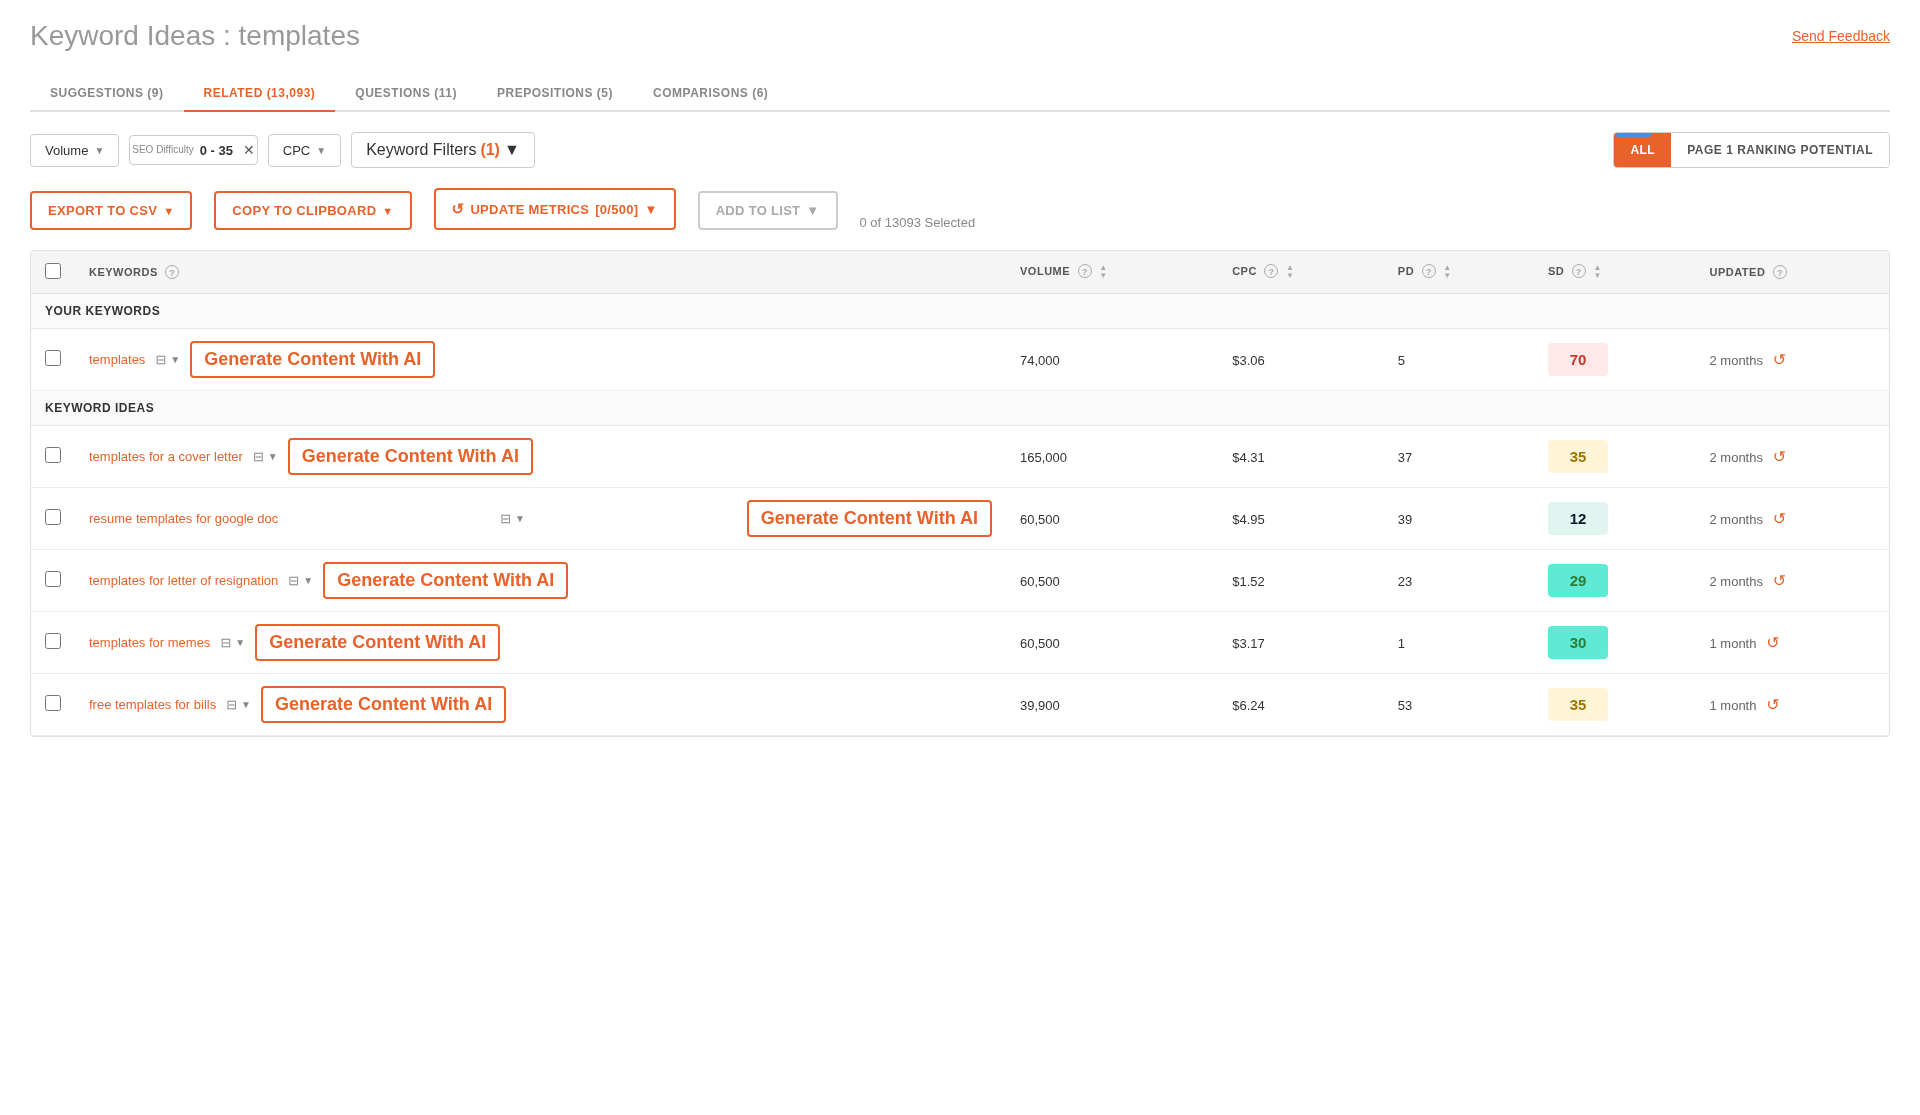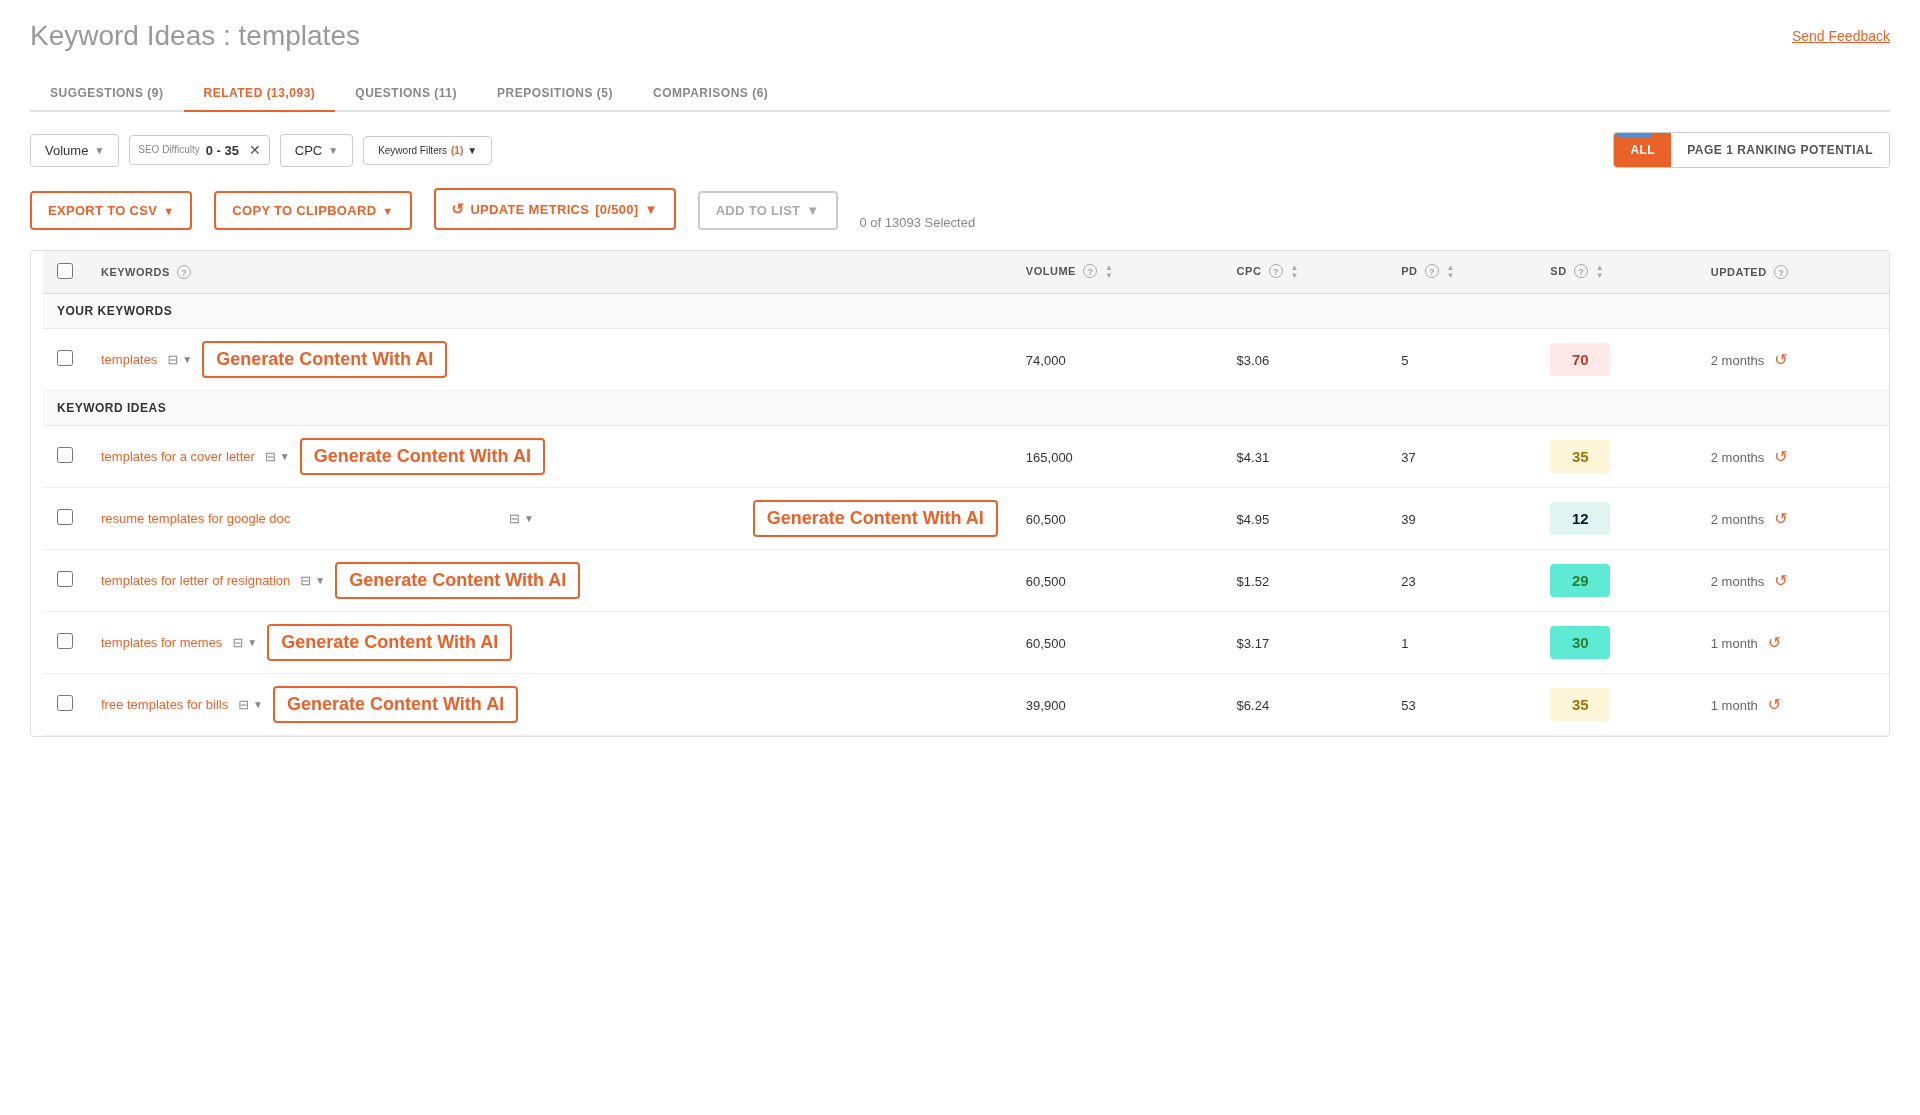--- a/index.html
+++ b/index.html
@@ -15,44 +15,44 @@
     
     
     .tabs { display: flex; gap: 0; border-bottom: 2px solid #e0e0e0; margin-bottom: 20px; }
     .tab { padding: 10px 20px; font-size: 12px; font-weight: 600; letter-spacing: 0.5px; color: #888; cursor: pointer; text-transform: uppercase; border-bottom: 2px solid transparent; margin-bottom: -2px; }
     .tab.active { color: #e8622a; border-bottom: 2px solid #e8622a; }
     
     
     .filter-bar { display: flex; align-items: center; gap: 10px; margin-bottom: 20px; flex-wrap: wrap; }
     .filter-btn { display: flex; align-items: center; gap: 6px; padding: 8px 14px; border: 1px solid #ccc; border-radius: 4px; background: #fff; cursor: pointer; font-size: 13px; color: #333; white-space: nowrap; }
     .filter-btn .arrow { font-size: 10px; color: #888; }
-    .filter-seo { display: flex; align-items: center; gap: 6px; padding: 6px 8px; border: 1px solid #ccc; border-radius: 4px; background: #fff; font-size: 12px; }
+    .filter-seo { display: flex; align-items: center; gap: 6px; padding: 6px 2px; border: 1px solid #ccc; border-radius: 4px; background: #fff; font-size: 12px; }
     .filter-seo .label { font-size: 10px; color: #888; display: block; line-height: 1; }
     .filter-seo .value { font-size: 13px; color: #333; font-weight: 600; }
     .filter-seo .close-x { cursor: pointer; color: #555; font-size: 14px; margin-left: 4px; }
-    .keyword-filters { display: flex; align-items: center; gap: 4px; padding: 8px 14px; border: 1px solid #ccc; border-radius: 4px; background: #fff; cursor: pointer; font-size: 10px; color: #333; }
+    .keyword-filters { display: flex; align-items: center; gap: 4px; padding: 8px 14px; border: 1px solid #ccc; border-radius: 4px; background: #fff; cursor: pointer; font-size: 16px; color: #333; }
     .keyword-filters .badge { color: #e8622a; font-weight: 600; }
     
     .filter-right { margin-left: auto; display: flex; align-items: center; gap: 0; border: 1px solid #ccc; border-radius: 4px; overflow: hidden; position: relative; }
     .beta-badge { position: absolute; top: -10px; left: 2px; background: #4a90d9; color: #fff; font-size: 9px; font-weight: 700; padding: 2px 5px; border-radius: 3px; letter-spacing: 0.5px; }
     .ranking-btn { padding: 10px 16px; font-size: 12px; font-weight: 600; cursor: pointer; border: none; letter-spacing: 0.5px; }
     .ranking-btn.all { background: #e8622a; color: #fff; }
     .ranking-btn.page1 { background: #fff; color: #555; }
     
     
     .action-bar { display: flex; align-items: flex-end; gap: 22px; margin-bottom: 20px; flex-wrap: wrap; }
     .action-btn { display: flex; align-items: center; gap: 6px; padding: 10px 16px; border: 2px solid #e8622a; border-radius: 4px; background: #fff; color: #e8622a; font-size: 13px; font-weight: 700; cursor: pointer; letter-spacing: 0.3px; text-transform: uppercase; white-space: nowrap; }
     .action-btn .arr { font-size: 11px; }
     .update-btn { display: flex; align-items: center; gap: 6px; padding: 10px 16px; border: 2px solid #e8622a; border-radius: 4px; background: #fff; color: #e8622a; font-size: 13px; font-weight: 700; cursor: pointer; letter-spacing: 0.3px; text-transform: uppercase; white-space: nowrap; }
     .update-count { color: #e8622a; }
     .add-list-btn { display: flex; align-items: center; gap: 6px; padding: 10px 16px; border: 2px solid #ccc; border-radius: 4px; background: #fff; color: #aaa; font-size: 13px; font-weight: 700; cursor: pointer; letter-spacing: 0.3px; text-transform: uppercase; white-space: nowrap; }
     .selected-count { color: #888; font-size: 13px; }
     
     
-    .table-wrap { border: 1px solid #e0e0e0; border-radius: 4px; overflow: hidden; padding-left: 12px; }
+    .table-wrap { border: 1px solid #e0e0e0; border-radius: 4px; overflow: hidden; }
     table { width: 100%; border-collapse: collapse; }
     thead tr { background: #f5f5f5; }
     thead th { padding: 12px 14px; text-align: left; font-size: 11px; font-weight: 700; color: #555; letter-spacing: 0.5px; text-transform: uppercase; border-bottom: 1px solid #e0e0e0; white-space: nowrap; }
     thead th .help { display: inline-block; width: 14px; height: 14px; border-radius: 50%; border: 1px solid #aaa; color: #aaa; font-size: 9px; text-align: center; line-height: 14px; cursor: pointer; margin-left: 4px; }
     thead th .sort-arrows { display: inline-flex; flex-direction: column; margin-left: 4px; cursor: pointer; vertical-align: middle; }
     thead th .sort-arrows span { font-size: 8px; line-height: 8px; color: #aaa; }
     
     .section-header td { padding: 10px 14px; font-size: 12px; font-weight: 700; color: #333; letter-spacing: 0.5px; background: #fafafa; text-transform: uppercase; border-bottom: 1px solid #e8e8e8; }
     
     tbody tr { border-bottom: 1px solid #eee; }

